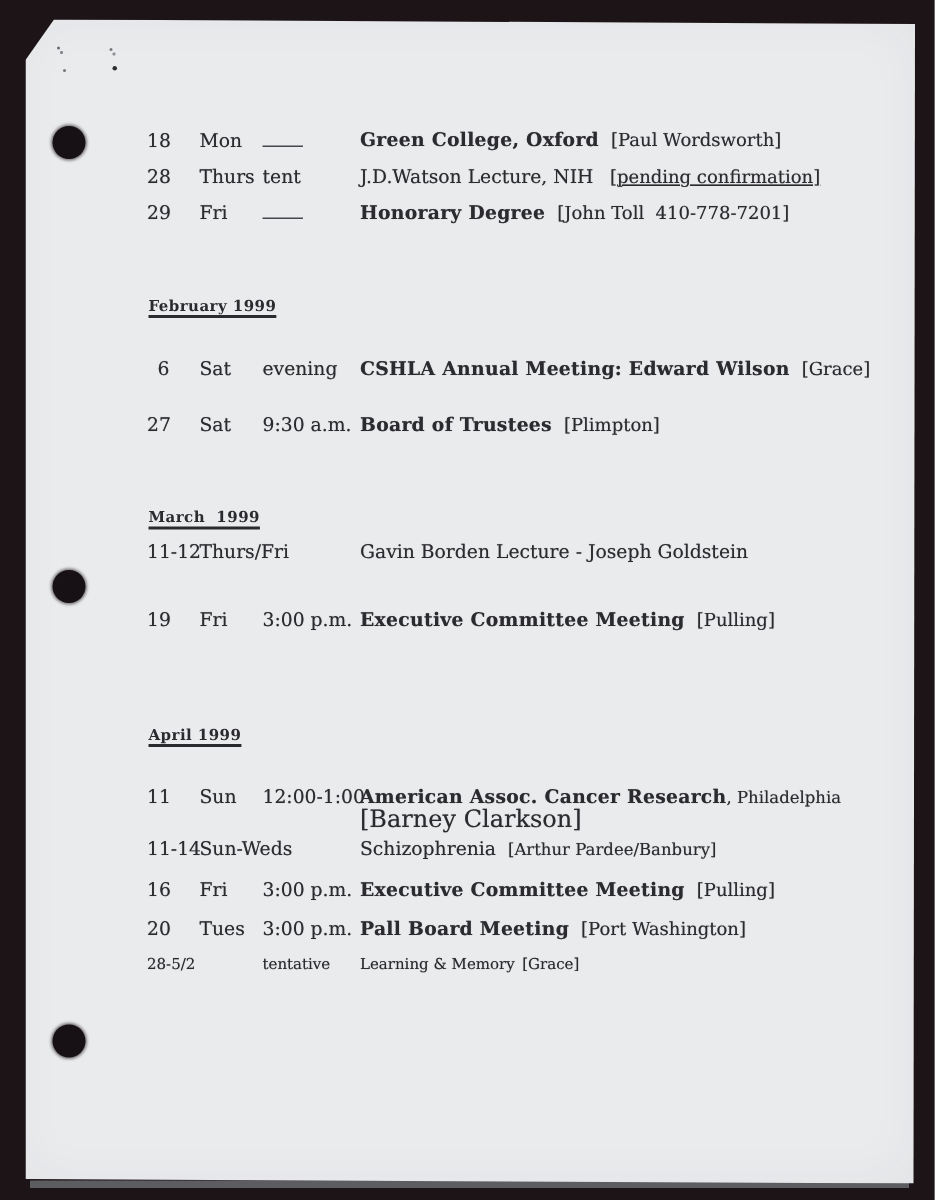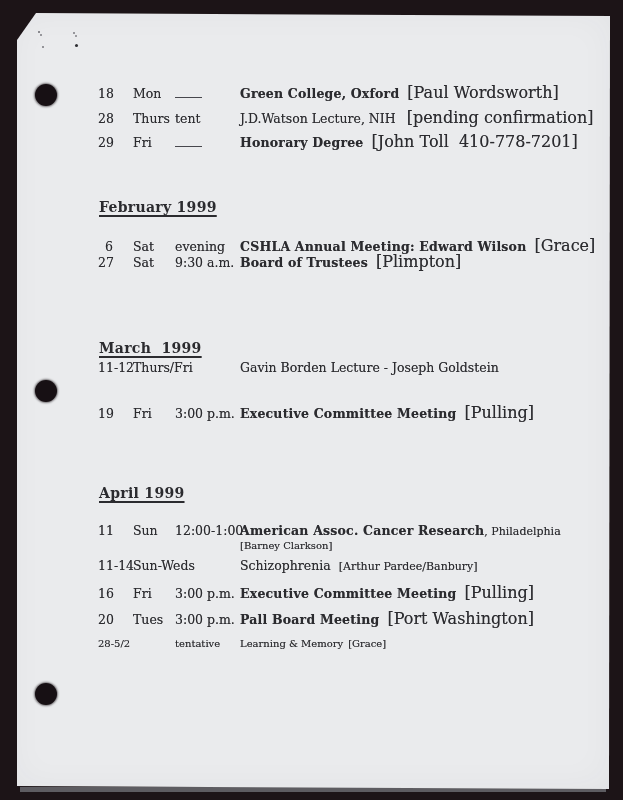--- a/index.html
+++ b/index.html
@@ -22,40 +22,40 @@
     box-shadow:inset 0 0 45px rgba(60,60,70,.07), inset 0 -4px 6px rgba(0,0,0,.10), inset -4px 0 6px rgba(0,0,0,.05);
   }
   .hole {
     position:absolute; width:22px; height:22px; border-radius:50%;
     background:#171014; box-shadow:0 0 2px 1px rgba(20,14,18,.55);
   }
   .speck { position:absolute; border-radius:50%; }
 
   .heading {
     position:absolute; left:99px;
-    font-weight:bold; font-size:14px; color:#2b2b2f;
+    font-weight:bold; font-size:10px; color:#2b2b2f;
     text-decoration:underline; text-decoration-thickness:1.5px; text-underline-offset:3px;
     letter-spacing:.3px; white-space:pre;
   }
   .row {
     position:absolute; left:98px; width:478px;
     display:flex; align-items:baseline;
     font-size:12.5px; line-height:15px; color:#2b2b2f;
     text-shadow:0 0 .5px rgba(43,43,47,.55);
     white-space:nowrap;
   }
   .c-date { width:35px; flex:none; white-space:pre; }
   .c-day  { width:39px; flex:none; white-space:pre; }
   .c-time { width:68px; flex:none; padding-left:3px; white-space:pre; }
   .c-desc { flex:1; white-space:nowrap; }
   .t-bold { font-weight:bold; letter-spacing:.2px; }
   .suffix { font-size:11px; }
-  .detail { font-size:16px; margin-left:8px; white-space:pre; }
-  .detail.u { text-decoration-thickness:1px;margin-left:11px; }
-  .line2 { font-size:10px; line-height:14px; }
+  .detail { font-size:12px; margin-left:8px; white-space:pre; }
+  .detail.u { text-decoration:underline; text-decoration-thickness:1px;margin-left:11px; }
+  .line2 { font-size:16px; line-height:14px; }
   .blank-line {
     display:inline-block; width:27px; height:10px;
     border-bottom:1.7px solid #47474d;
   }
   .row.small { font-size:10px; }
   .row.small .detail { font-size:10px; margin-left:5px; }
   .date-single { padding-left:7px; }
 </style>
 </head>
 <body>
@@ -97,21 +97,21 @@
     <span class="c-desc"><span class="t-bold">Honorary Degree</span><span class="detail">[John Toll  410-778-7201]</span></span>
   </div>
 
   <div class="heading" style="top:199px;">February 1999</div>
   <div class="row" style="top:238px;">
     <span class="c-date date-single">6</span>
     <span class="c-day">Sat</span>
     <span class="c-time">evening</span>
     <span class="c-desc"><span class="t-bold">CSHLA Annual Meeting: Edward Wilson</span><span class="detail">[Grace]</span></span>
   </div>
-  <div class="row" style="top:254px;">
+  <div class="row" style="top:275px;">
     <span class="c-date">27</span>
     <span class="c-day">Sat</span>
     <span class="c-time">9:30 a.m.</span>
     <span class="c-desc"><span class="t-bold">Board of Trustees</span><span class="detail">[Plimpton]</span></span>
   </div>
 
   <div class="heading" style="top:340px;text-align:center;">March  1999</div>
   <div class="row" style="top:360px;">
     <span class="c-date">11-12</span>
     <span class="c-day" style="width:107px;">Thurs/Fri</span>

